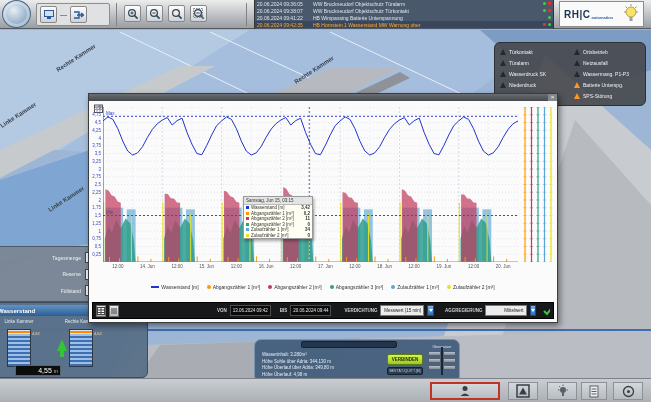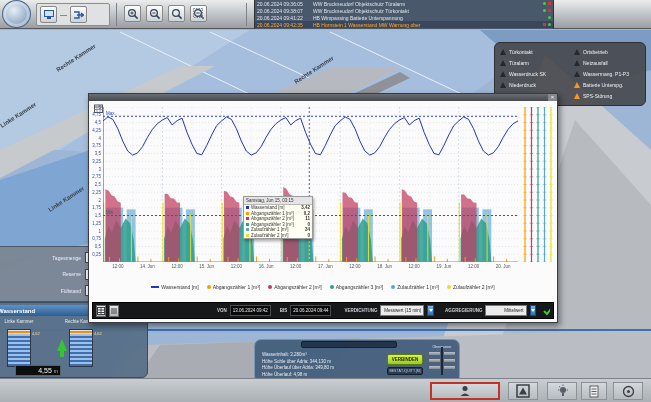--- a/index.html
+++ b/index.html
@@ -247,20 +247,33 @@
           <span class="dot green"></span>
         </div>
         <div class="event-row warn">
           <span class="t">20.06.2024 09:42:35</span>
           <span class="m">HB Hornstein 1 Wasserstand MW Warnung ober</span>
           <span class="dot red"></span>
           <span class="dot green"></span>
         </div>
       </div>
 
+    <div id="brand">
+      <span class="nm">RH|C</span>
+      <span class="sub">automation</span>
+      <svg width="18" height="22" style="margin-left:auto;">
+        <circle cx="10" cy="9" r="5" fill="#f7e26b" stroke="#b9a23a"></circle>
+        <rect x="8.5" y="14" width="3" height="4" fill="#9aa0a6"></rect>
+        <line x1="10" y1="1" x2="10" y2="3" stroke="#8e959c"></line>
+          <line x1="3" y1="9" x2="5" y2="9" stroke="#8e959c"></line>
+        <line x1="15" y1="9" x2="17" y2="9" stroke="#8e959c"></line>
+          <line x1="4.5" y1="3.5" x2="6" y2="5" stroke="#8e959c"></line>
+        <line x1="15.5" y1="3.5" x2="14" y2="5" stroke="#8e959c"></line>
+      </svg>
+    </div>
   </div>
 
   <div id="warnings">
       <div class="warn-col">
         <div class="warn-item">
           <div class="tri"></div>
           <span>Türkontakt</span>
         </div>
         <div class="warn-item">
           <div class="tri"></div>

